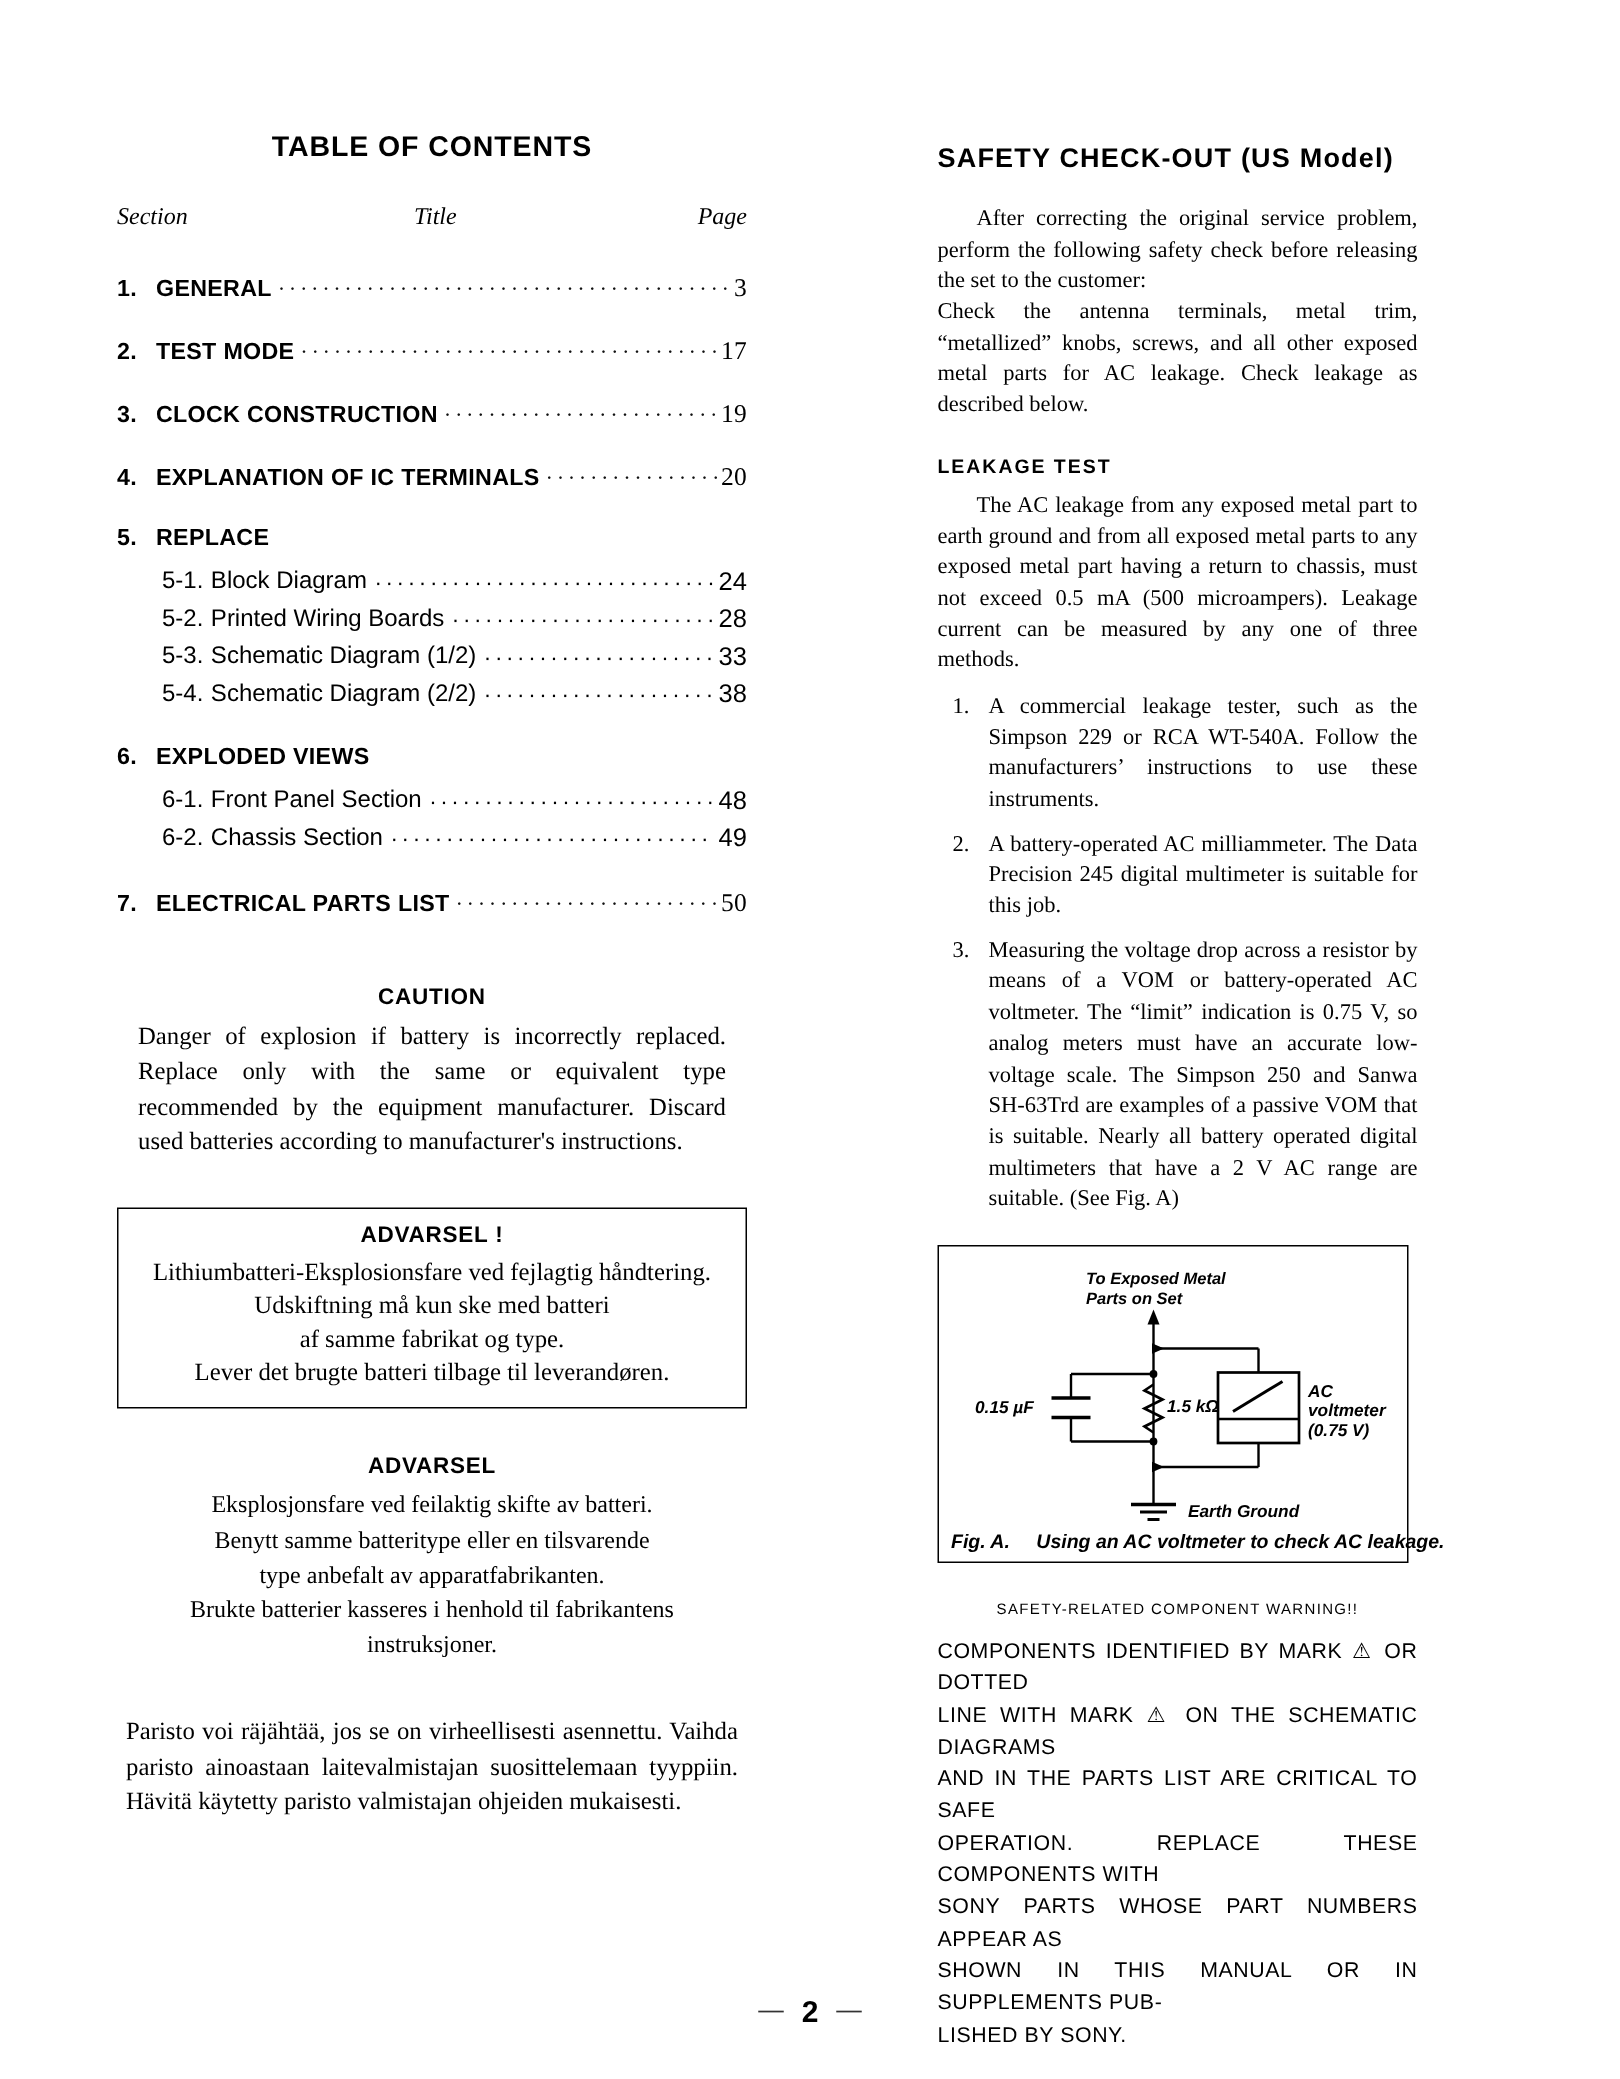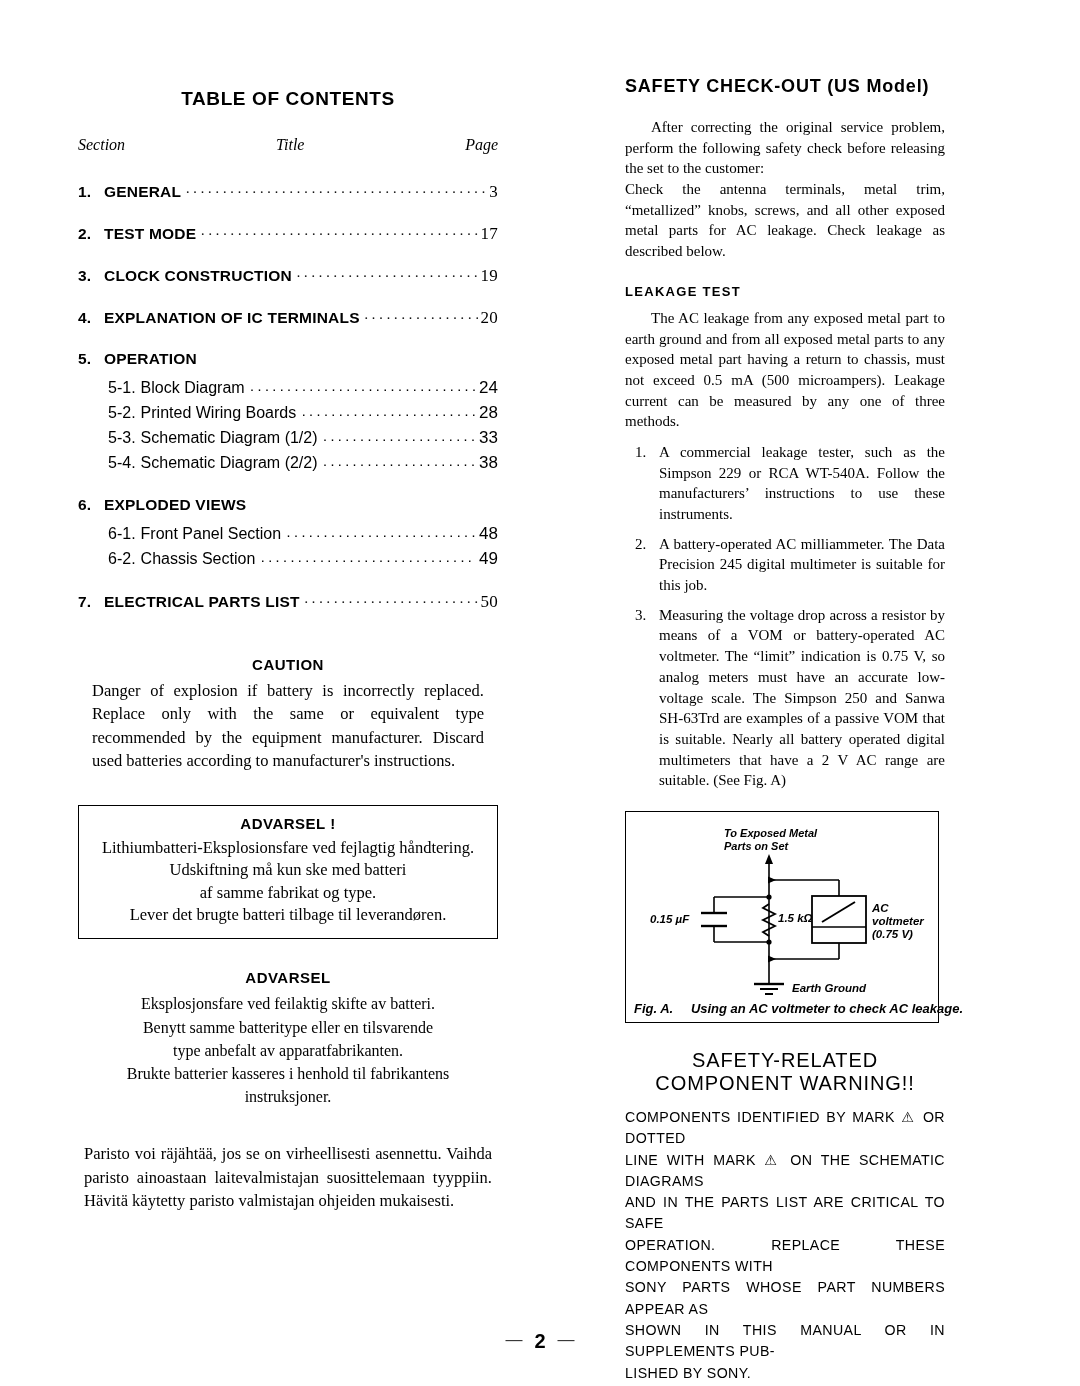--- a/index.html
+++ b/index.html
@@ -25,21 +25,21 @@
   
   .col-left {
     position: absolute;
     left: 78px;
     top: 88px;
     width: 420px;
   }
   .col-right {
     position: absolute;
     left: 625px;
-    top: 76px;
+    top: 95px;
     width: 320px;
   }
 
   
   .toc-title {
     font-family: "Liberation Sans", sans-serif;
     font-weight: bold;
     font-size: 19px;
     letter-spacing: 0.6px;
     text-align: center;
@@ -203,21 +203,21 @@
     font-size: 13px;
     font-family: "Liberation Sans", sans-serif;
     white-space: nowrap;
   }
   .fig-caption .capnum { margin-right: 14px; }
   .fig-svg { position: absolute; left: 0; top: 0; }
 
   
   .caps-head {
     font-family: "Liberation Sans", sans-serif;
-    font-size: 20px;
+    font-size: 10px;
     letter-spacing: 0.9px;
     text-align: center;
     margin: 26px 0 12px 0;
   }
   .caps-body {
     font-family: "Liberation Sans", sans-serif;
     font-size: 14.2px;
     letter-spacing: 0.4px;
     line-height: 1.5;
     text-align: justify;
@@ -283,21 +283,21 @@
 
     <div class="toc-row">
       <span class="num">4.</span>
       <span class="label">EXPLANATION OF IC TERMINALS</span>
       <span class="dots">····························································································································</span>
       <span class="pg">20</span>
     </div>
 
     <div class="toc-row noleader">
       <span class="num">5.</span>
-      <span class="label">OPERATION</span>
+      <span class="label">REPLACE</span>
     </div>
     <div class="toc-sub">
       <span class="snum">5-1.</span>
       <span class="slabel">Block Diagram</span>
       <span class="dots">····························································································································</span>
       <span class="pg">24</span>
     </div>
     <div class="toc-sub">
       <span class="snum">5-2.</span>
       <span class="slabel">Printed Wiring Boards</span>

